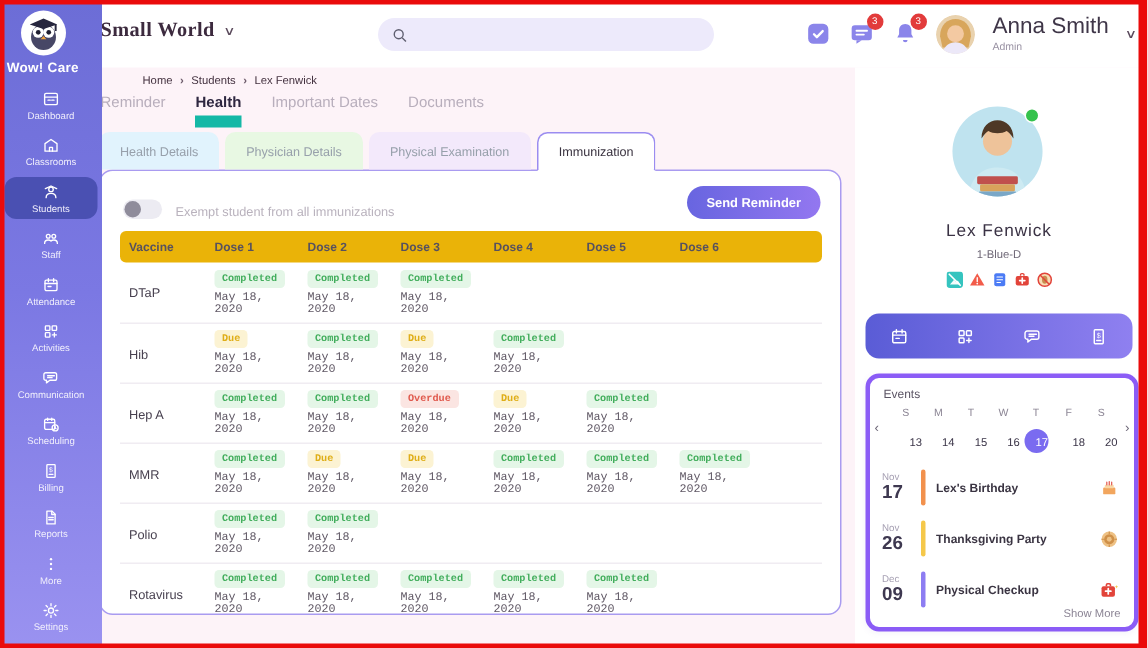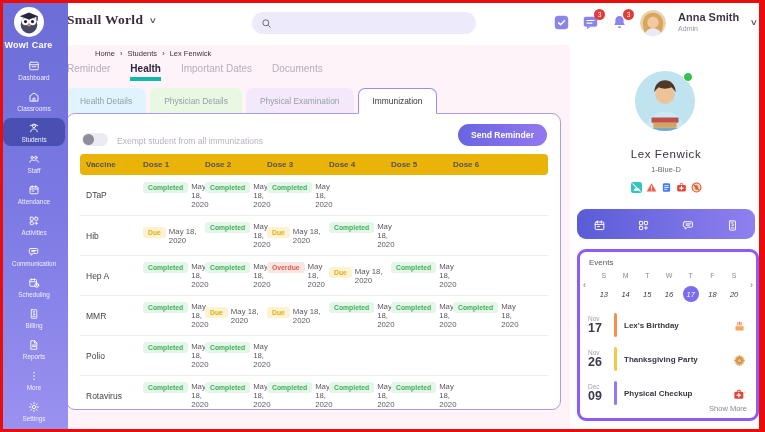--- a/index.html
+++ b/index.html
@@ -29,31 +29,31 @@
   .search { position:absolute; left:195px; top:12px; width:224px; height:22px; background:#edeafb; border-radius:11px; display:flex; align-items:center; padding-left:9px; gap:5px; }
   .search svg { width:11px; height:11px; stroke:#5f5f70; fill:none; stroke-width:2; }
   .search input { border:none; outline:none; background:transparent; font-size:8px; width:170px; color:#444; }
   .hicons { position:absolute; right:8px; top:0; height:45px; display:flex; align-items:center; gap:12px; }
   .hbtn { position:relative; width:17px; height:17px; cursor:pointer; }
   .hbtn svg { width:17px; height:17px; }
   .badge { position:absolute; top:-5px; right:-6px; min-width:11px; height:11px; border-radius:6px; background:#e23b3b; color:#fff; font-size:6.5px; font-style:normal; display:flex; align-items:center; justify-content:center; padding:0 2px; }
   .havatar { width:26px; height:26px; border-radius:50%; overflow:hidden; cursor:pointer; }
   .havatar svg { width:26px; height:26px; }
   .uinfo { display:flex; flex-direction:column; line-height:1.25; }
-  .uinfo b { font-size:11px; color:#3f3648; font-weight:700; }
+  .uinfo b { font-size:15px; color:#3f3648; font-weight:400; }
   .uinfo i { font-size:7px; color:#9a93a4; font-style:normal; }
 
   
   .content { position:absolute; left:57px; top:45px; width:513px; bottom:0; background:#fdf3f8; z-index:5; }
   .crumbs { position:absolute; left:10px; top:4px; display:flex; gap:5px; font-size:7.5px; color:#43313f;padding-left:28px; }
   .crumbs .sep { color:#6c5a6a; font-weight:bold; }
   .crumb { cursor:pointer; }
   .tabs { position:absolute; left:10px; top:18px; display:flex; gap:20px; }
   .tab { font-size:10px; color:#b8aebc; padding-bottom:3px; cursor:pointer; }
-  .tab.active { color:#2e2740; font-weight:bold; border-bottom:4px solid #14b8a6; }
+  .tab.active { color:#2e2740; font-weight:bold; border-bottom:8px solid #14b8a6; }
   .subtabs { position:absolute; left:9px; top:43px; display:flex; gap:4px; z-index:6; }
   .subtab { height:25px; padding:0 14px; display:flex; align-items:center; border-radius:7px 7px 0 0; font-size:8.4px; color:#97a0ab; cursor:pointer; }
   .subtab.c-blue { background:#e1f3fd; }
   .subtab.c-green { background:#e8f8e3; }
   .subtab.c-purple { background:#f3e9fb; }
   .subtab.active { background:#fff; color:#39323f; border:1px solid #9b8cf0; border-bottom:1px solid #fff; position:relative; top:0; height:26px; margin-bottom:-1px; }
 
   .card { position:absolute; left:9px; top:68px; width:495px; height:297px; background:#fff; border:1px solid #a99bf0; border-radius:9px; z-index:5; }
   .togglerow { display:flex; align-items:flex-end; gap:9px; padding:10px 13px 6px 15px; }
   .toggle { width:26px; height:13px; border-radius:7px; background:#ecebf2; position:relative; cursor:pointer; flex:0 0 auto; }
@@ -62,21 +62,21 @@
   .sendbtn { margin-left:auto; height:22px; padding:0 13px; border:none; border-radius:11px; color:#fff; font-size:8.6px; font-weight:bold; cursor:pointer;
     background:linear-gradient(90deg,#6865e0,#9377f0); font-family:"Liberation Sans", sans-serif; }
 
   .imtable { padding:2px 12px 0 13px; }
   .trow { display:grid; grid-template-columns:57px repeat(6,62px); align-items:center; }
   .thead { background:#eab308; border-radius:4px; height:21px; }
   .thead div { font-size:8px; font-weight:bold; color:#57515f; padding-left:6px; }
   .drow { height:40px; }
   .drow + .drow { border-top:1px solid #f0ecf2; }
   .vacname { font-size:8.5px; color:#47404f; padding-left:6px; }
-  .dose { display:flex; flex-direction:row; align-items:flex-start; gap:3px; padding-left:6px; }
+  .dose { display:flex; flex-direction:column; align-items:flex-start; gap:3px; padding-left:6px;font-family:Liberation Mono, monospace; }
   .sbadge { font-size:6.8px; padding:2px 5px; border-radius:3px; font-weight:bold; }
   .ddate { font-size:7.8px; color:#5f5764; }
 
   
   .rightpanel { position:absolute; left:570px; top:45px; width:192px; bottom:0; background:#fff; z-index:8; }
   .stavatar { position:absolute; left:64px; top:25px; width:62px; height:62px; }
   .stavatar svg { width:62px; height:62px; }
   .odot { position:absolute; right:3px; top:2px; width:10px; height:10px; border-radius:50%; background:#35c24c; border:1.5px solid #fff; }
   .stname { position:absolute; top:103px; width:100%; text-align:center; font-size:11.5px; color:#3a3244; letter-spacing:.6px; }
   .stclass { position:absolute; top:120px; width:100%; text-align:center; font-size:7.5px; color:#6e6776; }
@@ -87,21 +87,21 @@
   .actionbar .qa { width:13px; height:13px; cursor:pointer; }
   .actionbar svg { width:13px; height:13px; stroke:#fff; fill:none; stroke-width:1.8; stroke-linecap:round; stroke-linejoin:round; }
 
   .events { position:absolute; top:204px; left:7px; width:182px; height:172px; background:#fff; border:3px solid #8b5cf6; border-radius:9px; box-shadow:0 1px 4px rgba(120,100,180,.08); }
   .evtitle { position:absolute; left:9px; top:6px; font-size:8px; color:#5c5565; }
   .calarrow { position:absolute; top:28px; font-size:9px; color:#6e6878; cursor:pointer; }
   .cal-l { left:3px; } .cal-r { right:3px; }
   .calrow { position:absolute; left:13px; width:152px; display:grid; grid-template-columns:repeat(7,1fr); text-align:center; }
   .callet { top:20px; font-size:7px; color:#8c8695; }
   .caldat { top:34px; font-size:7.5px; color:#3b3548; }
-  .caldat span { height:16px; display:flex; align-items:center; justify-content:center; cursor:pointer;font-style:italic; }
+  .caldat span { height:16px; display:flex; align-items:center; justify-content:flex-end; cursor:pointer; }
   .caldat .sel { background:#7a6bf0; color:#fff; border-radius:50%; width:16px; margin:0 auto; }
   .evlist { position:absolute; left:8px; right:8px; top:56px; }
   .evitem { height:34px; display:flex; align-items:center; position:relative; }
   .evdate { width:24px; display:flex; flex-direction:column; line-height:1.1; }
   .evmon { font-size:6.5px; color:#a59fb2; }
   .evday { font-size:12.5px; color:#3e3850; font-weight:600; }
   .evbar { width:3px; height:24px; border-radius:2px; margin:0 7px 0 2px; }
   .evname { font-size:8px; font-weight:bold; color:#3a3442; }
   .evicon { position:absolute; right:2px; width:13px; height:13px; }
   .evicon svg { width:13px; height:13px; }

